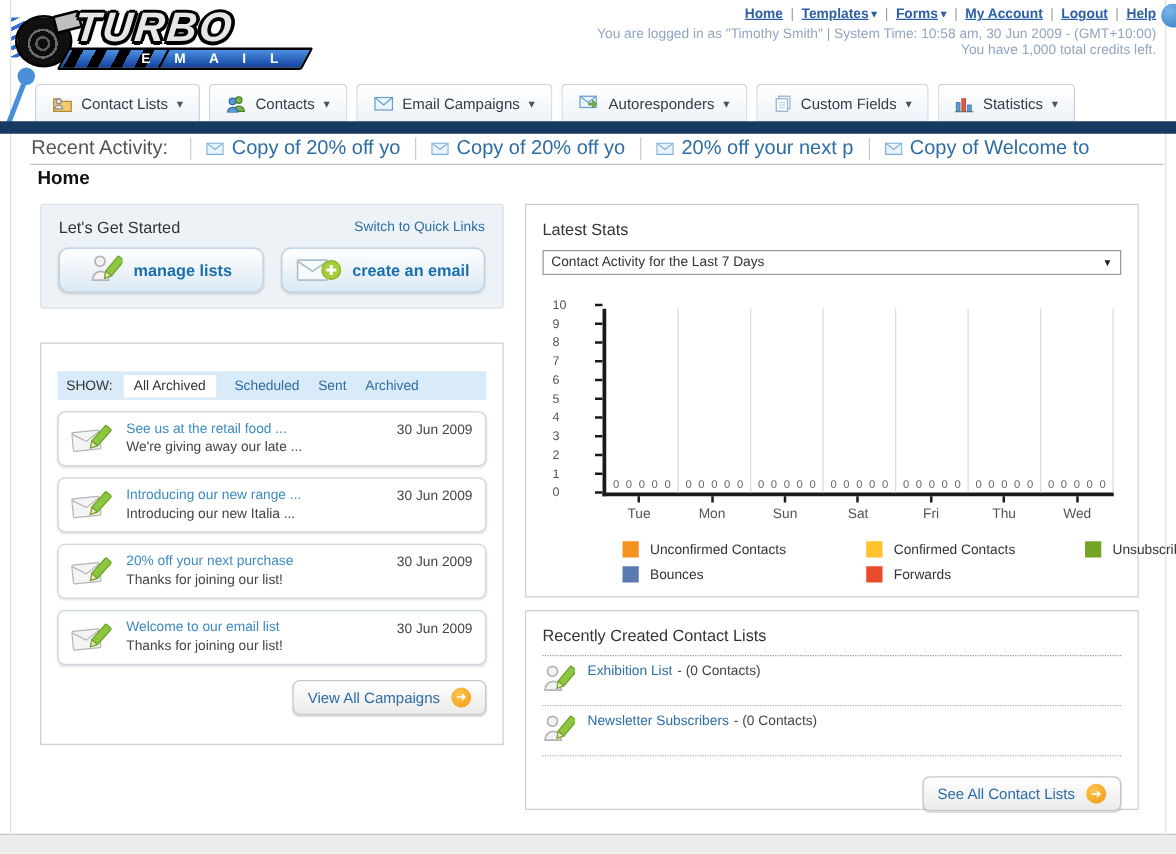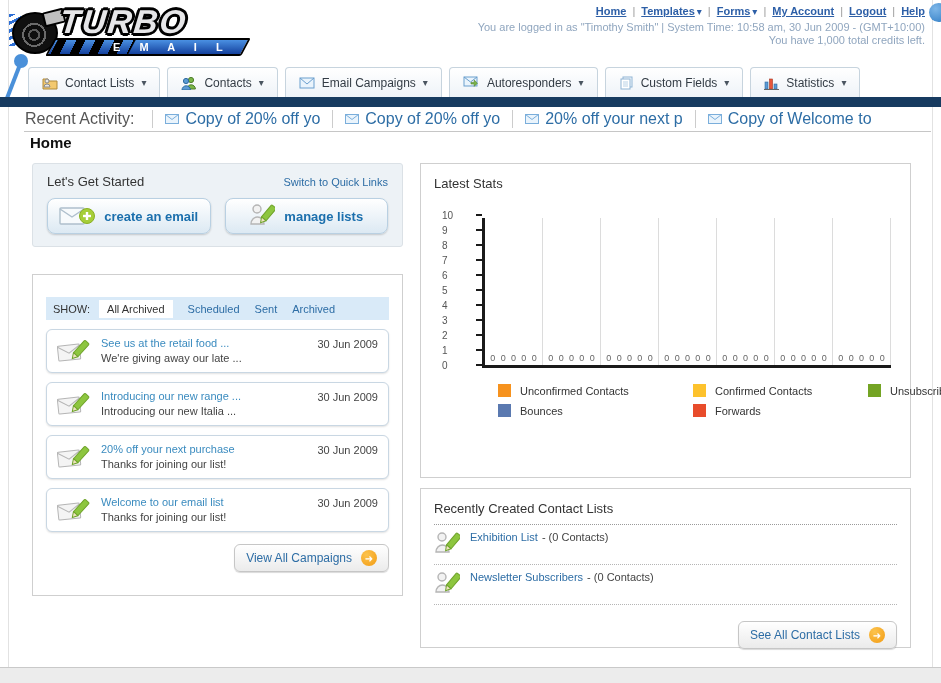--- a/index.html
+++ b/index.html
@@ -261,40 +261,40 @@
 
 <div class="left-col">
 
   <div class="panel-start">
     <div class="panel-start-head">
       <h2>Let's Get Started</h2>
       <span class="quick-link">Switch to Quick Links</span>
     </div>
     <div class="big-btn-row">
       <div class="big-btn">
-        <svg width="36" height="22" viewBox="0 0 36 22">
-            <rect x="1" y="3" width="24" height="16" rx="1" fill="#f7fafc" stroke="#aebfcc" stroke-width="1.4"></rect>
-            <path d="M1 4 L13 12 L25 4" fill="none" stroke="#aebfcc" stroke-width="1.4"></path>
-            <circle cx="28" cy="11" r="7.5" fill="#a6ce39" stroke="#8ab024"></circle>
-            <line x1="28" y1="7" x2="28" y2="15" stroke="#fff" stroke-width="2.4"></line>
-            <line x1="24" y1="11" x2="32" y2="11" stroke="#fff" stroke-width="2.4"></line>
-          </svg>
-        <span>create an email</span>
-      </div>
-      <div class="big-btn">
         <svg width="26" height="26" viewBox="0 0 26 26">
             <circle cx="8" cy="6" r="4" fill="#f2f2f2" stroke="#b5b5b5" stroke-width="1.4"></circle>
             <path d="M2 21 a6.5 7 0 0 1 13 0 z" fill="#f2f2f2" stroke="#b5b5b5" stroke-width="1.4"></path>
             <g transform="rotate(40 18 12)">
               <rect x="15" y="1" width="6" height="16" rx="1" fill="#8dc63f" stroke="#6fa32a"></rect>
               <polygon points="15,17 21,17 18,22" fill="#efe3c1" stroke="#6fa32a"></polygon>
             </g>
           </svg>
         <span>manage lists</span>
       </div>
+      <div class="big-btn">
+        <svg width="36" height="22" viewBox="0 0 36 22">
+            <rect x="1" y="3" width="24" height="16" rx="1" fill="#f7fafc" stroke="#aebfcc" stroke-width="1.4"></rect>
+            <path d="M1 4 L13 12 L25 4" fill="none" stroke="#aebfcc" stroke-width="1.4"></path>
+            <circle cx="28" cy="11" r="7.5" fill="#a6ce39" stroke="#8ab024"></circle>
+            <line x1="28" y1="7" x2="28" y2="15" stroke="#fff" stroke-width="2.4"></line>
+            <line x1="24" y1="11" x2="32" y2="11" stroke="#fff" stroke-width="2.4"></line>
+          </svg>
+        <span>create an email</span>
+      </div>
     </div>
   </div>
 
   <div class="panel panel-campaigns">
     <div class="filter-bar">
       <span class="show-label">SHOW:</span>
       <span class="filter-link active">All Archived</span>
       <span class="filter-link">Scheduled</span>
       <span class="filter-link">Sent</span>
       <span class="filter-link">Archived</span>
@@ -378,20 +378,24 @@
         <span class="orange-dot">➜</span>
       </span>
     </div>
   </div>
 </div>
 
 <div class="right-col">
 
   <div class="panel panel-stats">
     <h2>Latest Stats</h2>
+    <div class="select-box">
+      <span>Contact Activity for the Last 7 Days</span>
+      <span class="sel-arrow">▼</span>
+    </div>
     <div class="chart-wrap">
       <div class="chart-plot" id="chart-plot">
         <div id="chart-groups">
             <div class="cgroup">
               <div class="zeros">
                 <span>0</span>
                 <span>0</span>
                 <span>0</span>
                 <span>0</span>
                 <span>0</span>
@@ -489,20 +493,29 @@
             <span class="ydash"></span>
           </div>
           <div class="ytick" style="bottom: 129px;">
             <span class="ynum">9</span>
             <span class="ydash"></span>
           </div>
           <div class="ytick" style="bottom: 144px;">
             <span class="ynum">10</span>
             <span class="ydash"></span>
           </div>
+        </div>
+      <div class="chart-xlabels" id="chart-xlabels">
+          <div class="xlabel">Tue</div>
+          <div class="xlabel">Mon</div>
+          <div class="xlabel">Sun</div>
+          <div class="xlabel">Sat</div>
+          <div class="xlabel">Fri</div>
+          <div class="xlabel">Thu</div>
+          <div class="xlabel">Wed</div>
         </div>
       <div class="chart-legend" id="chart-legend">
           <div class="legend-item">
             <span class="swatch" style="background: rgb(246, 146, 30);"></span>
             <span>Unconfirmed Contacts</span>
           </div>
           <div class="legend-item">
             <span class="swatch" style="background: rgb(253, 194, 45);"></span>
             <span>Confirmed Contacts</span>
           </div>

